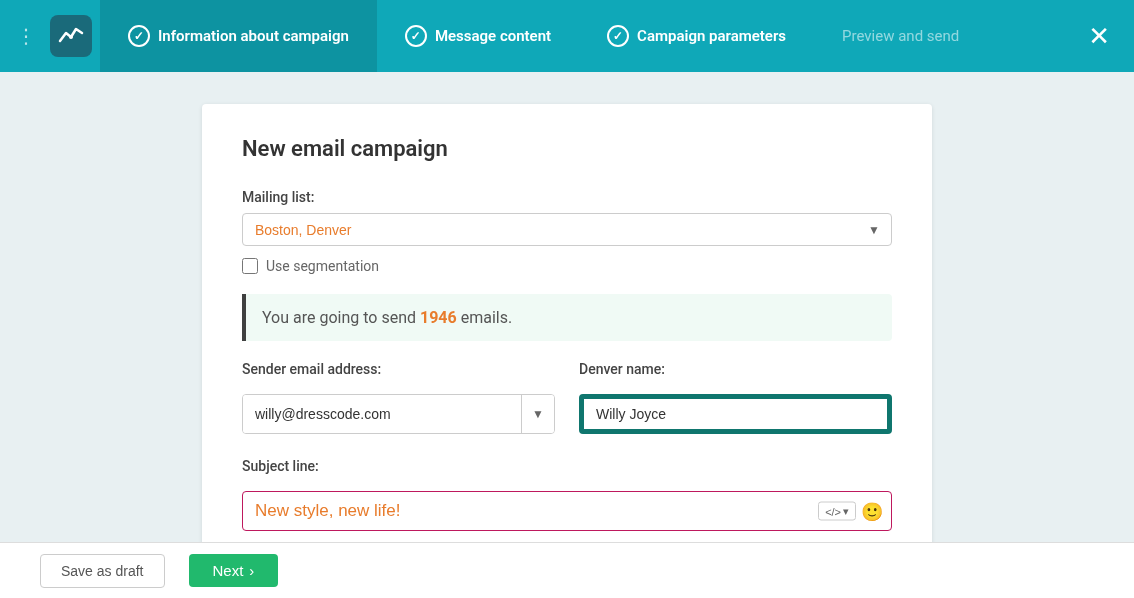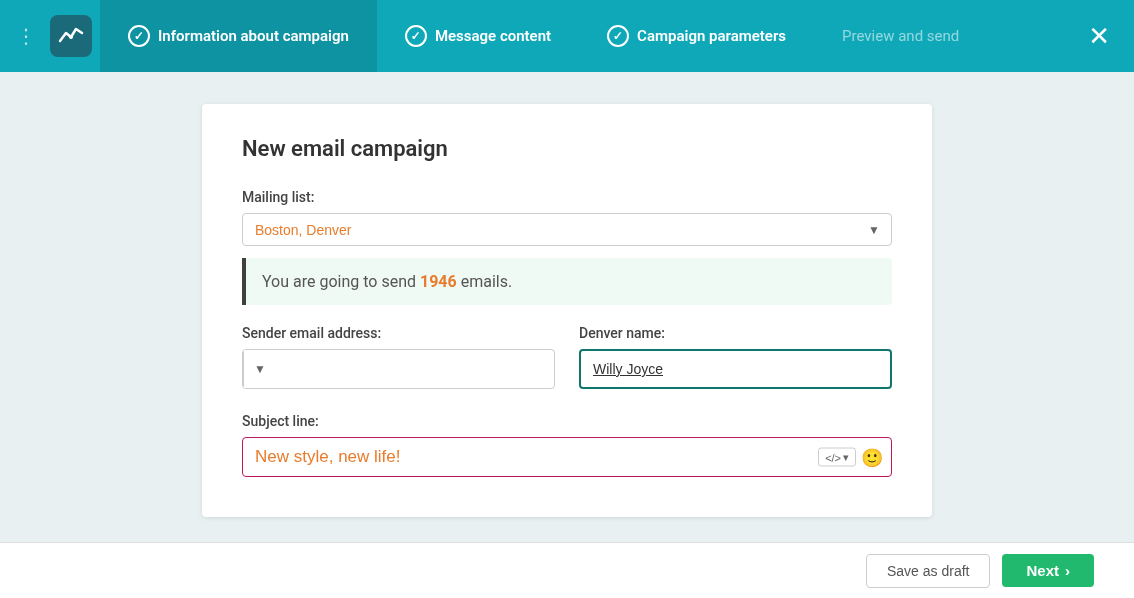--- a/index.html
+++ b/index.html
@@ -169,30 +169,30 @@
       display: flex;
       gap: 24px;
       margin-bottom: 24px;
     }
     .two-col .field-group {
       flex: 1;
     }
     .field-group {
       display: flex;
       flex-direction: column;
+      gap: 9px;
     }
     .field-input {
       height: 40px;
-      border: 2px solid #0f766e;
+      border: 5px solid #0f766e;
       border-radius: 4px;
       padding: 0 12px;
       font-size: 14px;
       color: #333;
       outline: none;
-      text-decoration: underline;
     }
     .select-small {
       display: flex;
       align-items: center;
       border: 1px solid #ccc;
       border-radius: 4px;
       overflow: hidden;
       height: 40px;
     }
     .select-small select {
@@ -264,21 +264,20 @@
     .bottom-bar {
       position: fixed;
       bottom: 0;
       left: 0;
       right: 0;
       height: 56px;
       background: white;
       border-top: 1px solid #ddd;
       display: flex;
       align-items: center;
-      justify-content: flex-end;
       padding: 0 40px;
       gap: 12px;
       z-index: 100;
     }
     .btn-draft {
       background: white;
       border: 1px solid #ccc;
       border-radius: 4px;
       padding: 8px 20px;
       font-size: 14px;
@@ -287,24 +286,25 @@
       font-weight: 500;
     }
     .btn-next {
       background: #21b96d;
       border: none;
       border-radius: 4px;
       padding: 8px 24px;
       font-size: 15px;
       color: white;
       cursor: pointer;
-      font-weight: 700;
+      font-weight: 400;
       display: flex;
       align-items: center;
       gap: 6px;
+      margin-left: 12px;
     }
   </style>
 </head>
 <body>
 
 <nav class="top-nav">
   <div class="nav-dots">⋮</div>
   <div class="nav-logo">
     <svg viewBox="0 0 26 26" fill="none">
       <polyline points="2,18 8,10 13,14 18,6 24,10" stroke="white" stroke-width="2.5" fill="none" stroke-linecap="round" stroke-linejoin="round"></polyline>
@@ -345,29 +345,37 @@
     <div class="field-label">Mailing list:</div>
     <div class="select-wrapper">
       <select>
         <option>Boston, Denver</option>
         <option>New York</option>
         <option>Chicago</option>
       </select>
       <span class="select-arrow">▼</span>
     </div>
 
+    <div class="checkbox-row">
+      <input type="checkbox" id="seg-cb" style="">
+      <label class="checkbox-label" for="seg-cb">Use segmentation</label>
+    </div>
 
     <div class="info-banner">
       <span>You are going to send </span><span class="count">1946</span><span> emails.</span>
     </div>
 
     <div class="two-col">
       <div class="field-group">
         <div class="field-label">Sender email address:</div>
         <div class="select-small">
+          <select>
+            <option>willy@dresscode.com</option>
+            <option>info@dresscode.com</option>
+          </select>
           <div class="arrow-btn">▼</div>
         </div>
       </div>
       <div class="field-group">
         <div class="field-label">Denver name:</div>
         <input type="text" class="field-input" value="Willy Joyce" style="">
       </div>
     </div>
 
     <div class="field-group">

